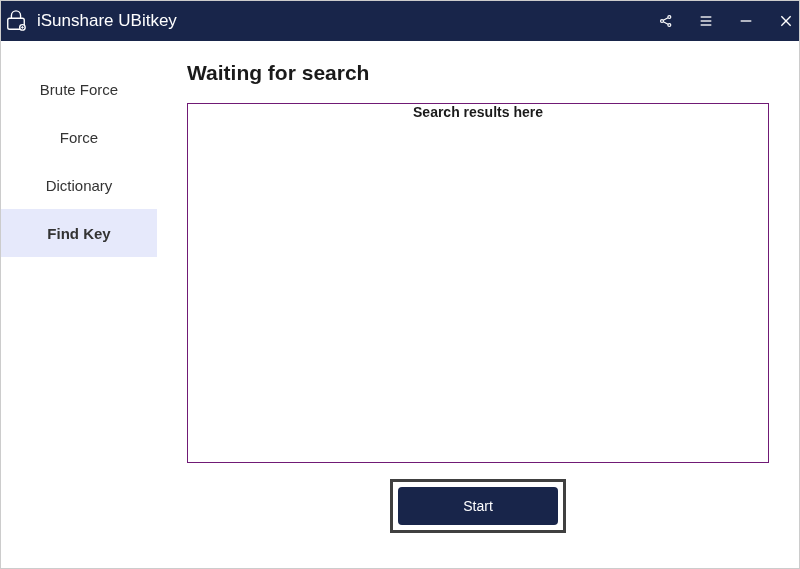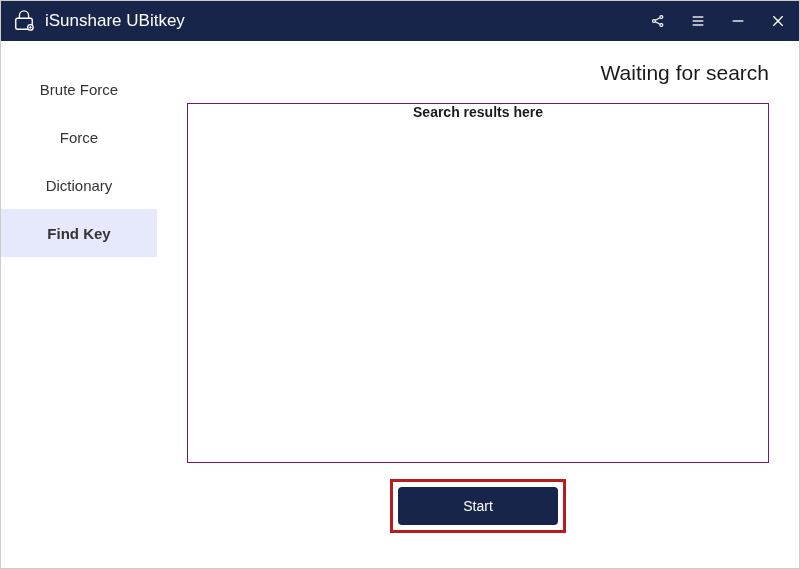--- a/index.html
+++ b/index.html
@@ -9,21 +9,21 @@
       width: 800px;
       height: 569px;
       overflow: hidden;
       border: 1px solid #ccc;
     }
     .titlebar {
       height: 40px;
       background: #18254a;
       display: flex;
       align-items: center;
-      padding: 0 12px;
+      padding: 0 4px;
       color: #fff;
     }
     .titlebar-left {
       display: flex;
       align-items: center;
       gap: 10px;
     }
     .app-icon {
       width: 22px;
       height: 22px;
@@ -76,44 +76,44 @@
     }
     .main {
       flex: 1;
       background: #fff;
       position: relative;
       padding: 20px 30px 18px 30px;
       display: flex;
       flex-direction: column;
     }
     .page-title {
-      text-align: right;
+      text-align: left;
       font-size: 21px;
-      font-weight: 400;
+      font-weight: 700;
       color: #1a1a1a;
       margin-bottom: 18px;
     }
     .results-box {
       border: 1px solid #701a75;
       height: 360px;
       background: #fff;
       text-align: center;
     }
     .results-placeholder {
       font-size: 14px;
       font-weight: 700;
       color: #1a1a1a;
     }
     .start-wrap {
       margin-top: 16px;
       display: flex;
       justify-content: center;
     }
     .start-highlight {
-      border: 3px solid #b91c1c;
+      border: 3px solid #404040;
       padding: 5px;
       display: inline-block;
     }
     .start-btn {
       width: 160px;
       height: 38px;
       background: #18254a;
       color: #fff;
       border: none;
       border-radius: 4px;

